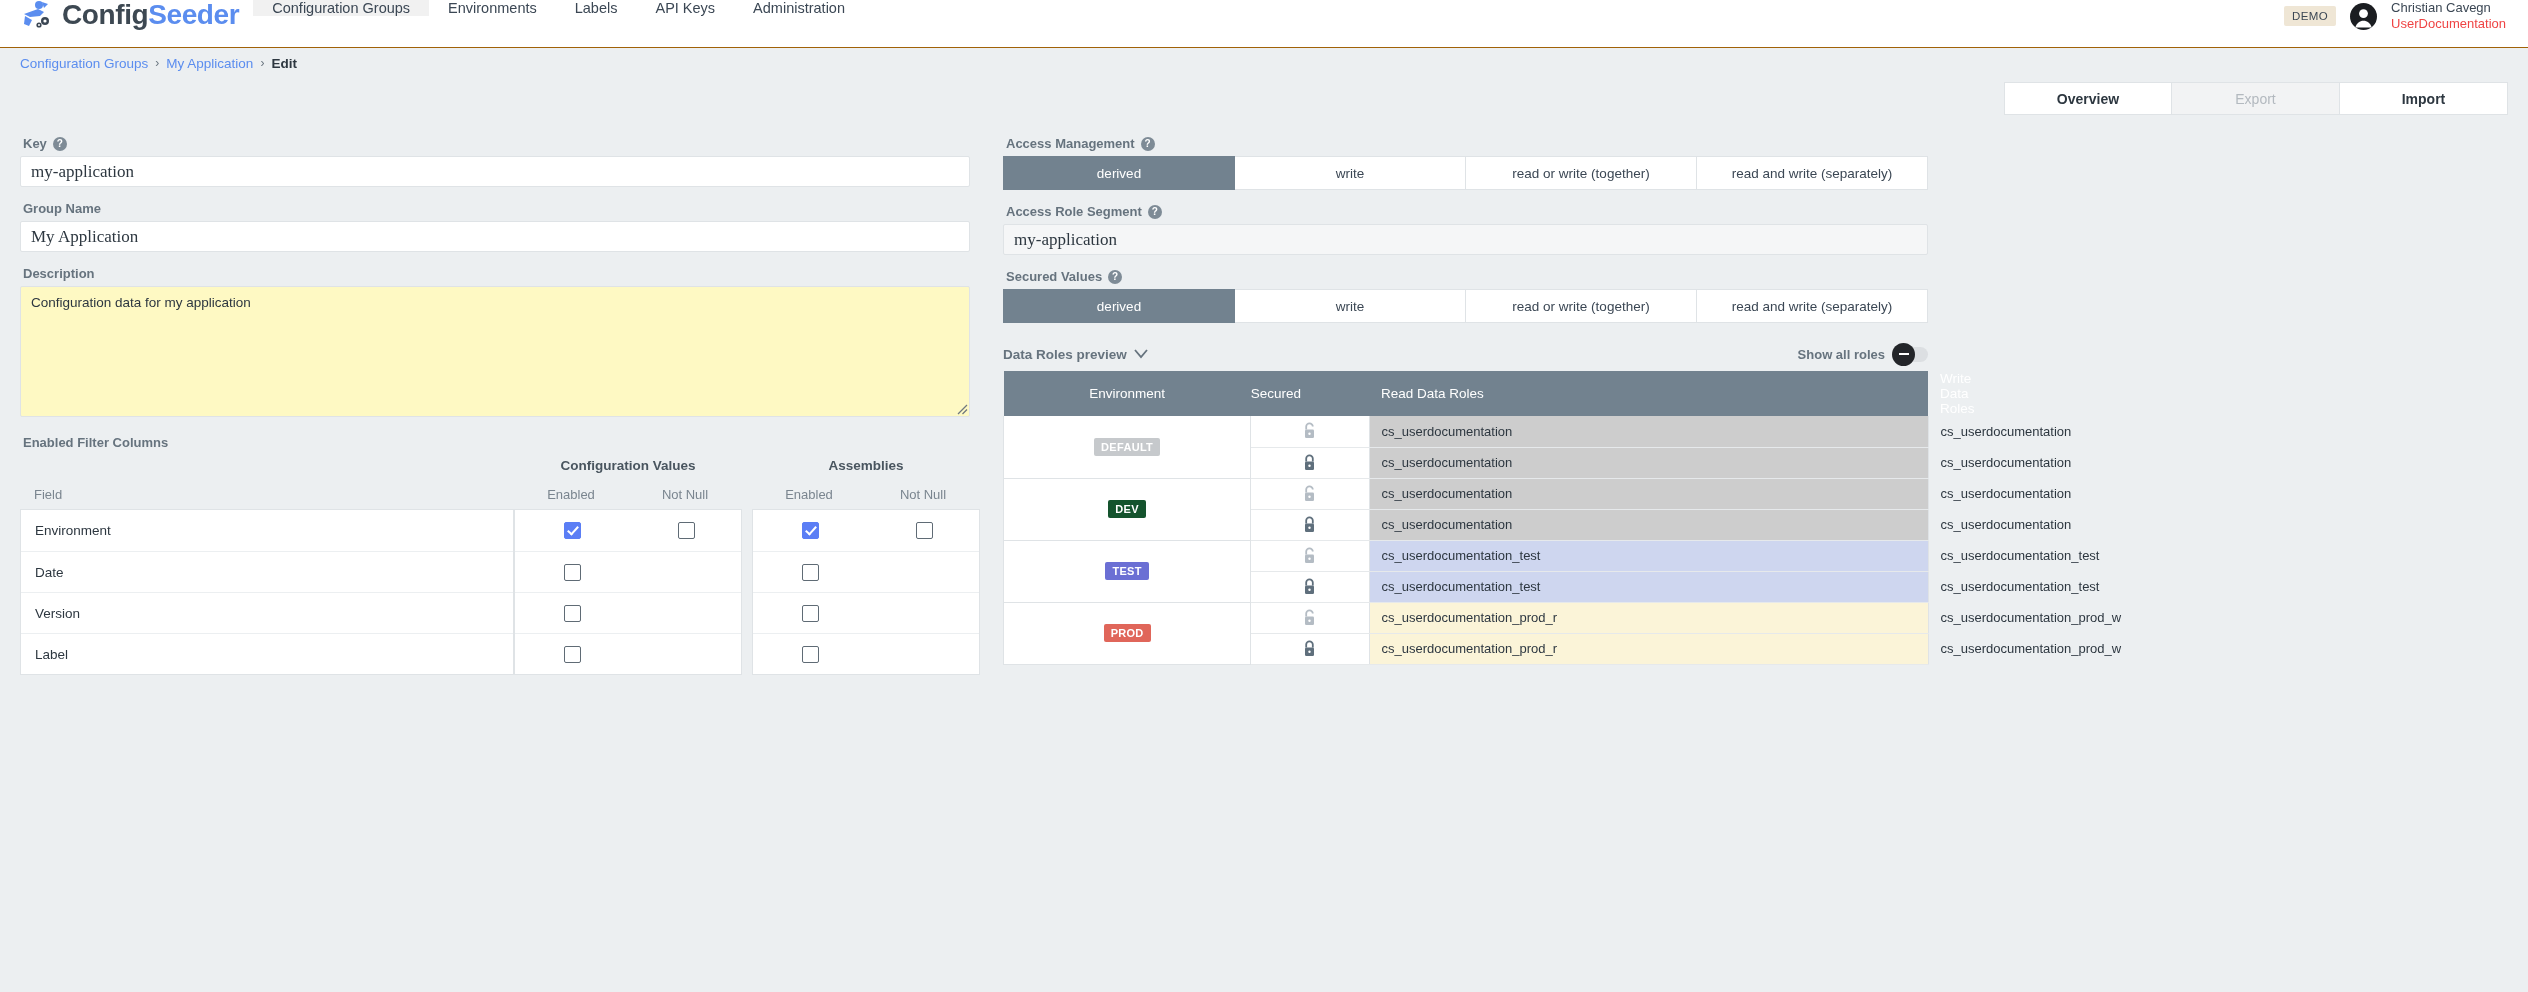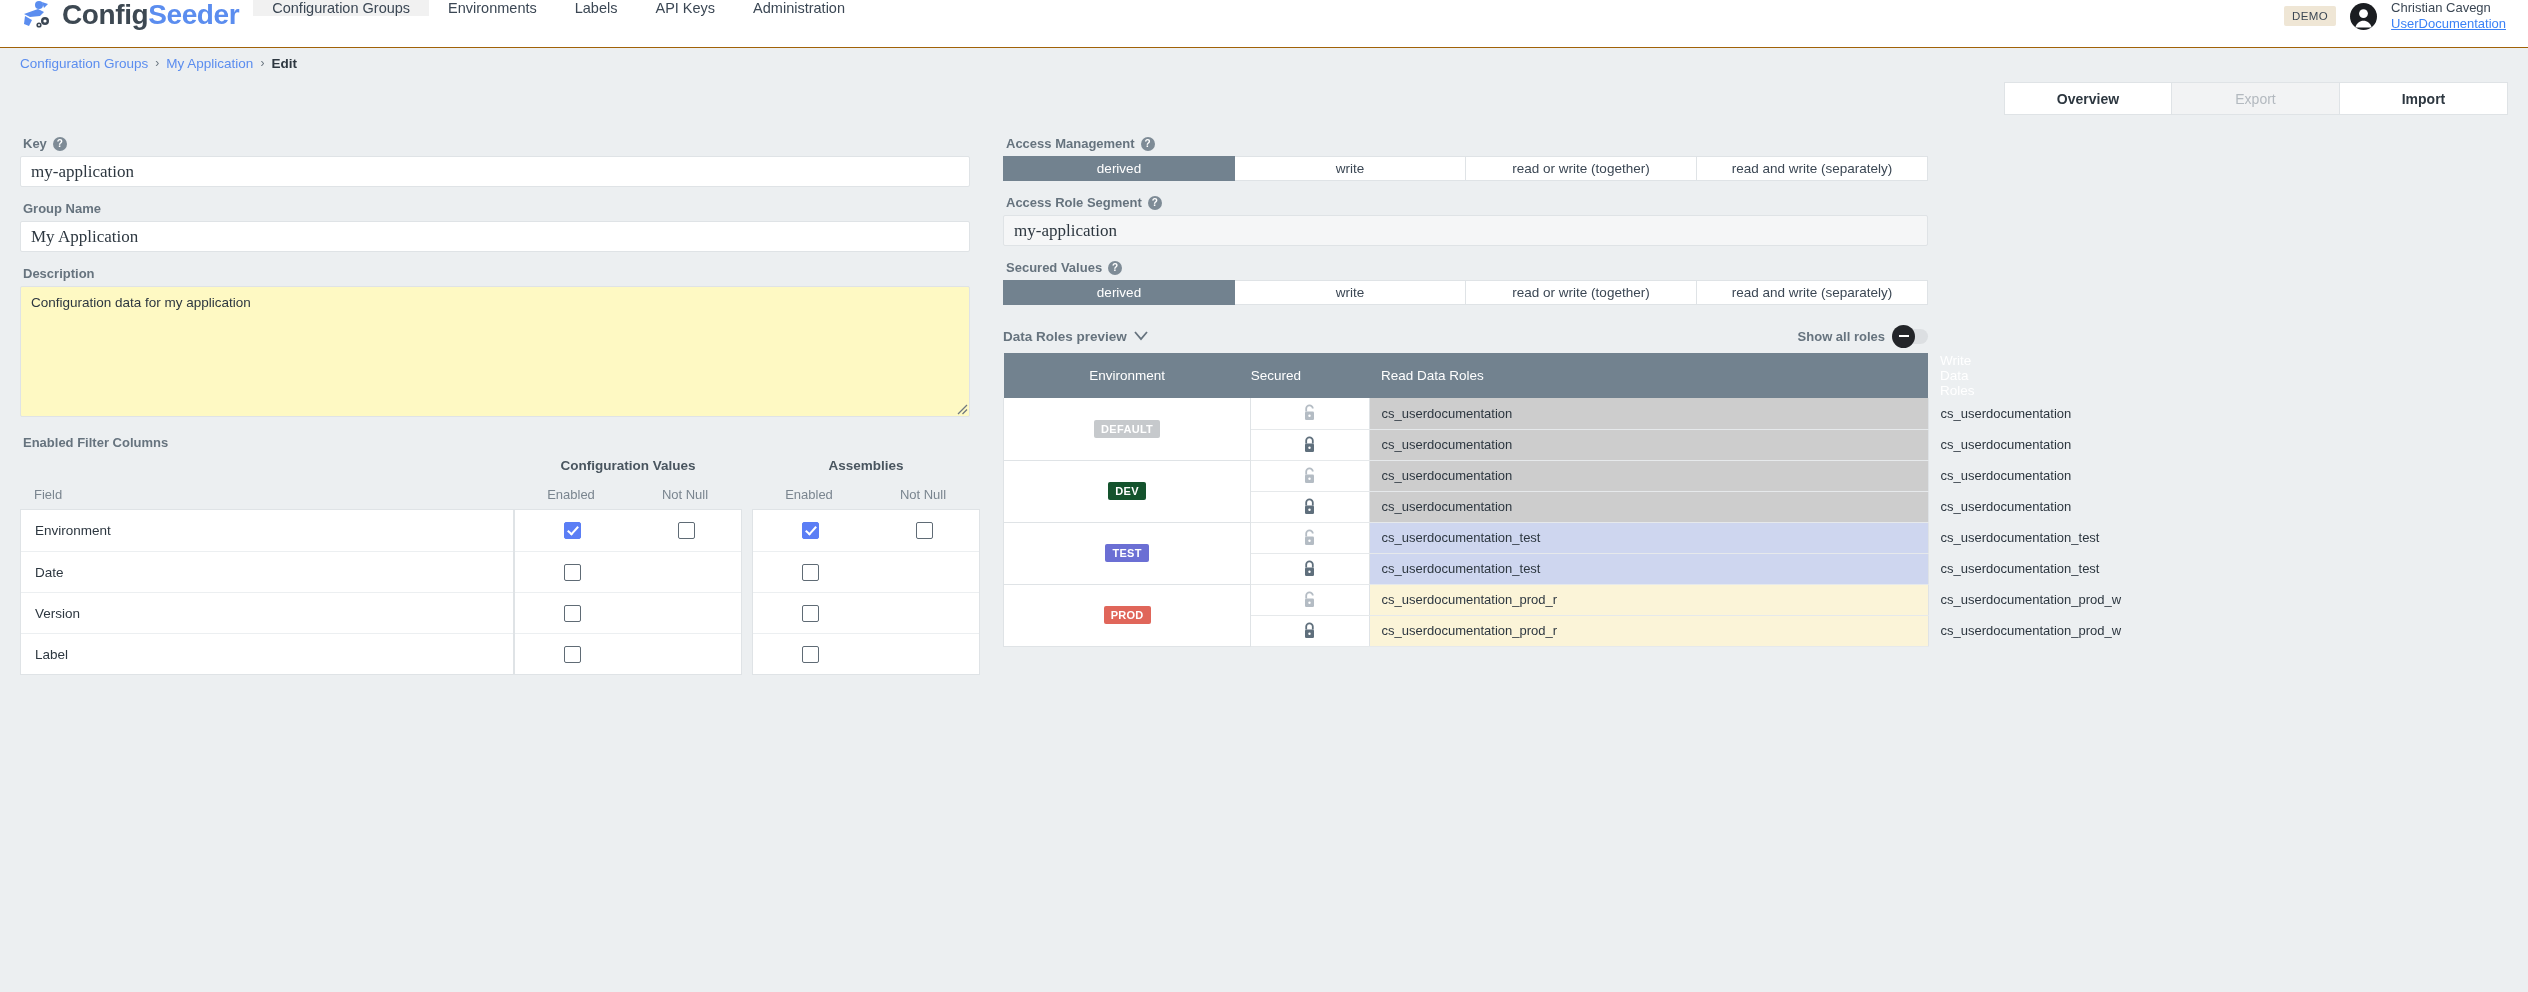--- a/index.html
+++ b/index.html
@@ -32,21 +32,21 @@
   .topright {
     margin-left: auto; display: flex; align-items: center; gap: 14px; padding-right: 22px;
   }
   .demo-badge {
     background: #efe6d5; color: #3b4754; font-size: 11.5px; font-weight: normal;
     padding: 4px 8px; border-radius: 2px; letter-spacing: .4px;
   }
   .avatar { width: 27px; height: 27px; display: block; }
   .userinfo { line-height: 1.25; }
   .user-name { font-size: 13px; color: #3b4754; }
-  .user-org { font-size: 13px; color: #3b82f6; text-decoration: underline; }
+  .user-org { font-size: 13px; color: #ef4444; }
   
   .breadcrumb {
     height: 30px; display: flex; align-items: center; gap: 7px;
     padding: 0 0 0 20px; font-size: 13.5px; background: #eceff1;
   }
   .crumb-link { color: #5b8def; cursor: pointer; }
   .crumb-sep { color: #6b7680; font-size: 12px; }
   .crumb-current { color: #2d3740; font-weight: bold; }
   
   .tabs-row { height: 44px; position: relative; }
@@ -86,21 +86,21 @@
     font-family: "Liberation Sans", sans-serif; resize: none; display: block;
   }
   .ta-wrap { position: relative; }
   .resize-grip {
     position: absolute; right: 2px; bottom: 2px; width: 14px; height: 14px;
     pointer-events: none;
   }
   
   .seg { display: flex; width: 100%; }
   .seg-btn {
-    flex: 1; height: 25px; display: flex; align-items: center; justify-content: center;
+    flex: 1; height: 34px; display: flex; align-items: center; justify-content: center;
     background: #fff; border: 1px solid #dfe3e6; font-size: 13.5px; color: #3b4754;
     cursor: pointer; white-space: nowrap;
   }
   .seg-btn + .seg-btn { border-left: none; }
   .seg-btn.active { background: #72828f; color: #ffffff; border-color: #72828f; }
   
   .filter-head { display: flex; margin-top: 8px; }
   .fh-spacer { width: 494px; flex: none; }
   .fh-group {
     width: 228px; flex: none; text-align: center;

